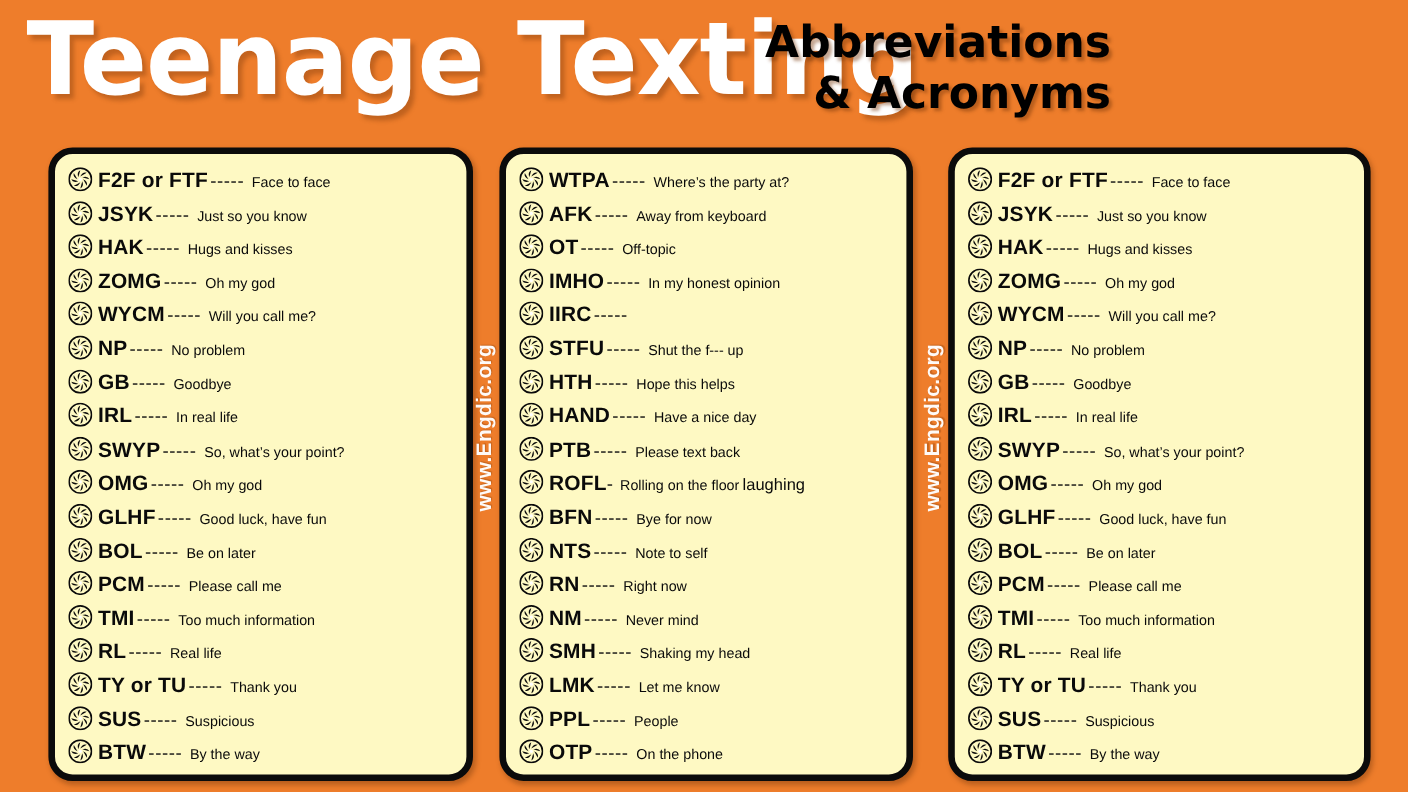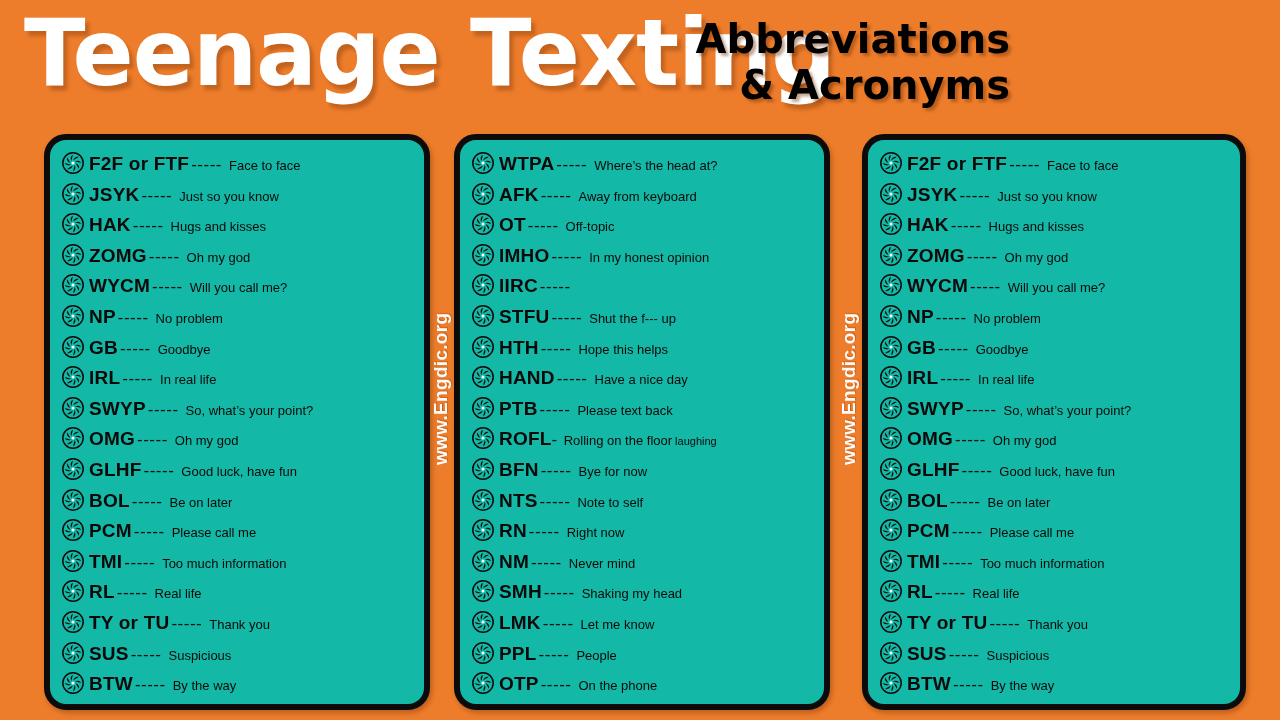--- a/index.html
+++ b/index.html
@@ -52,21 +52,21 @@
   
   .columns {
     position:absolute;
     left:0; top:134px;
     width:1280px; height:580px;
   }
   .card {
     position:absolute;
     top:0;
     height:576px;
-    background:#14b8a6;
+    background:#fef9c3;
     border:6px solid #0B0B0B;
     border-radius:22px;
     padding:8px 6px 6px 12px;
     overflow:hidden;
     box-shadow: 2px 3px 5px rgba(90,40,5,0.35);
   }
   #card-1 { left:44px;  width:386px; }
   #card-2 { left:454px; width:376px; }
   #card-3 { left:862px; width:384px; }
 
@@ -103,21 +103,21 @@
     letter-spacing:0.5px;
   }
   .mean {
     font-size:13px;
     color:#0A0A0A;
     font-family:"Liberation Sans", sans-serif;
     margin-left:5px;
     font-weight:normal;
   }
   .mean-small {
-    font-size:11px;
+    font-size:15px;
     color:#0A0A0A;
     font-family:"Liberation Sans", sans-serif;
     margin-left:3px;
   }
   .entry.tight .mean { margin-left:6px; }
   .entry.tight .dash { padding:0; }
 
   
   .watermark {
     position:absolute;
@@ -504,21 +504,21 @@
               <path d="M9.16 12.84 Q4.45 14.45 2.70 11.04 Q6.52 12.03 9.16 12.84Z" fill="#0A0A0A"></path>
               <path d="M8.40 11.00 Q3.93 8.81 5.10 5.16 Q7.10 8.56 8.40 11.00Z" fill="#0A0A0A"></path>
               <path d="M9.16 9.16 Q7.55 4.45 10.96 2.70 Q9.97 6.52 9.16 9.16Z" fill="#0A0A0A"></path>
               <path d="M11.00 8.40 Q13.19 3.93 16.84 5.10 Q13.44 7.10 11.00 8.40Z" fill="#0A0A0A"></path>
               <path d="M12.84 9.16 Q17.55 7.55 19.30 10.96 Q15.48 9.97 12.84 9.16Z" fill="#0A0A0A"></path>
               <circle cx="11" cy="11" r="1.5" fill="#FFFFFF"></circle>
             </svg>
           </span>
           <span class="abbr">WTPA</span>
           <span class="dash">-----</span>
-          <span class="mean">Where’s the head at?</span>
+          <span class="mean">Where’s the party at?</span>
         </div>
         <div class="entry">
           <span class="bullet">
             <svg viewBox="0 0 22 22" xmlns="http://www.w3.org/2000/svg">
               <circle cx="11" cy="11" r="10.2" fill="none" stroke="#0A0A0A" stroke-width="1.5"></circle>
               <path d="M13.60 11.00 Q18.07 13.19 16.90 16.84 Q14.90 13.44 13.60 11.00Z" fill="#0A0A0A"></path>
               <path d="M12.84 12.84 Q14.45 17.55 11.04 19.30 Q12.03 15.48 12.84 12.84Z" fill="#0A0A0A"></path>
               <path d="M11.00 13.60 Q8.81 18.07 5.16 16.90 Q8.56 14.90 11.00 13.60Z" fill="#0A0A0A"></path>
               <path d="M9.16 12.84 Q4.45 14.45 2.70 11.04 Q6.52 12.03 9.16 12.84Z" fill="#0A0A0A"></path>
               <path d="M8.40 11.00 Q3.93 8.81 5.10 5.16 Q7.10 8.56 8.40 11.00Z" fill="#0A0A0A"></path>

